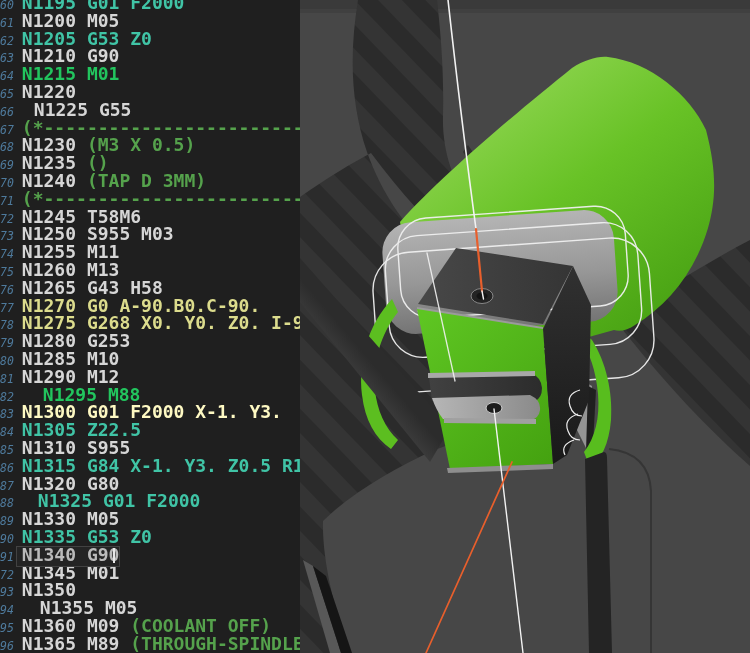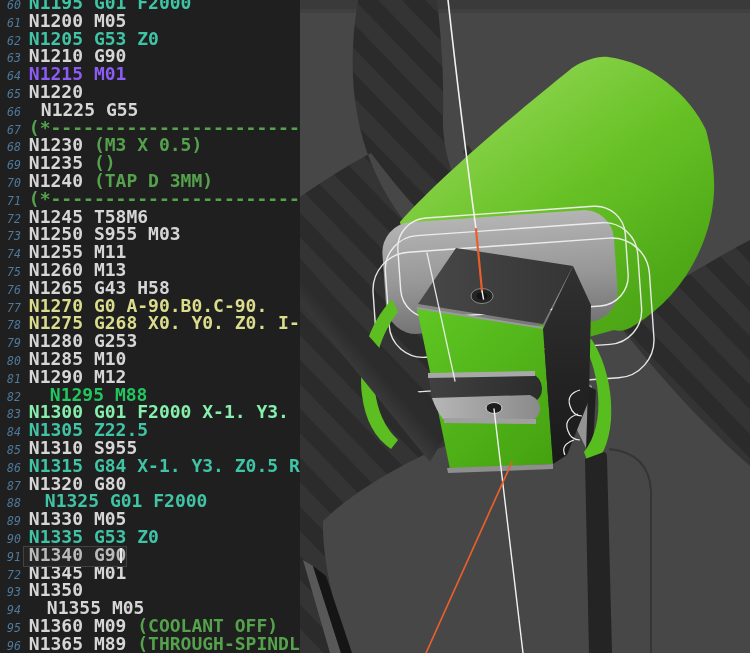--- a/index.html
+++ b/index.html
@@ -1,19 +1,19 @@
 <!DOCTYPE html>
 <html><head>
 <meta charset="utf-8">
 <style>
   html,body{margin:0;padding:0;background:#111;}
   .stage{position:relative;width:750px;height:653px;overflow:hidden;background:#1f1f1f;
          font-family:"DejaVu Sans Mono",monospace;}
   
-  .editor{position:absolute;left:7px;top:0;width:300px;height:653px;overflow:hidden;background:#1f1f1f;}
+  .editor{position:absolute;left:0;top:0;width:300px;height:653px;overflow:hidden;background:#1f1f1f;}
   .rows{position:absolute;left:0;top:0;width:340px;}
   .ln{height:17.8px;display:flex;align-items:baseline;white-space:pre;line-height:17.8px;}
   .ln:first-child{margin-top:-6px;}
   .g{flex:0 0 11px;text-align:right;font-style:italic;font-size:11.5px;color:#4e7a9c;}
   .c{padding-left:8px;font-size:18px;font-weight:bold;letter-spacing:0;}
   .cur-frame{position:absolute;left:16px;top:545.5px;width:102px;height:19px;
              border:1px solid #424242;background:rgba(60,60,60,0.18);pointer-events:none;}
   .caret{position:absolute;left:113px;top:548px;width:2px;height:15px;background:#e8e8e8;}
   
   .view3d{position:absolute;left:300px;top:0;width:450px;height:653px;}
@@ -22,40 +22,40 @@
 <body>
 
 <div class="stage">
 
   <div class="editor">
     <div class="rows">
         <div class="ln"><span class="g">60</span><span class="c"><span style="color: rgb(64, 196, 166);">N1195 G01 F2000</span></span></div>
         <div class="ln"><span class="g">61</span><span class="c"><span style="color: rgb(214, 214, 214);">N1200 M05</span></span></div>
         <div class="ln"><span class="g">62</span><span class="c"><span style="color: rgb(64, 196, 166);">N1205 G53 Z0</span></span></div>
         <div class="ln"><span class="g">63</span><span class="c"><span style="color: rgb(214, 214, 214);">N1210 G90</span></span></div>
-        <div class="ln"><span class="g">64</span><span class="c"><span style="color: #8b5cf6;">N1215 M01</span></span></div>
+        <div class="ln"><span class="g">64</span><span class="c"><span style="color: #22c55e;">N1215 M01</span></span></div>
         <div class="ln"><span class="g">65</span><span class="c"><span style="color: rgb(214, 214, 214);">N1220</span></span></div>
         <div class="ln"><span class="g">66</span><span class="c"><span style="color: rgb(214, 214, 214); padding-left: 12px;">N1225 G55</span></span></div>
         <div class="ln"><span class="g">67</span><span class="c"><span style="color: rgb(85, 162, 76);">(*------------------------------</span></span></div>
         <div class="ln"><span class="g">68</span><span class="c"><span style="color: rgb(214, 214, 214);">N1230 </span><span style="color: rgb(85, 162, 76);">(M3 X 0.5)</span></span></div>
         <div class="ln"><span class="g">69</span><span class="c"><span style="color: rgb(214, 214, 214); margin-top: 35px;">N1235 </span><span style="color: rgb(85, 162, 76);">()</span></span></div>
         <div class="ln"><span class="g">70</span><span class="c"><span style="color: rgb(214, 214, 214);">N1240 </span><span style="color: rgb(85, 162, 76);">(TAP D 3MM)</span></span></div>
         <div class="ln"><span class="g">71</span><span class="c"><span style="color: rgb(85, 162, 76);">(*------------------------------</span></span></div>
         <div class="ln"><span class="g">72</span><span class="c"><span style="color: rgb(214, 214, 214);">N1245 T58M6</span></span></div>
         <div class="ln"><span class="g">73</span><span class="c"><span style="color: rgb(214, 214, 214);">N1250 S955 M03</span></span></div>
         <div class="ln"><span class="g">74</span><span class="c"><span style="color: rgb(214, 214, 214);">N1255 M11</span></span></div>
         <div class="ln"><span class="g">75</span><span class="c"><span style="color: rgb(214, 214, 214);">N1260 M13</span></span></div>
         <div class="ln"><span class="g">76</span><span class="c"><span style="color: rgb(214, 214, 214);">N1265 G43 H58</span></span></div>
         <div class="ln"><span class="g">77</span><span class="c"><span style="color: rgb(220, 220, 141);">N1270 G0 A-90.B0.C-90.</span></span></div>
         <div class="ln"><span class="g">78</span><span class="c"><span style="color: rgb(220, 220, 141);">N1275 G268 X0. Y0. Z0. I-90.</span></span></div>
         <div class="ln"><span class="g">79</span><span class="c"><span style="color: rgb(214, 214, 214);">N1280 G253</span></span></div>
         <div class="ln"><span class="g">80</span><span class="c"><span style="color: rgb(214, 214, 214);">N1285 M10</span></span></div>
         <div class="ln"><span class="g">81</span><span class="c"><span style="color: rgb(214, 214, 214);">N1290 M12</span></span></div>
         <div class="ln"><span class="g">82</span><span class="c"><span style="color: #22c55e; padding-left: 21px;">N1295 M88</span></span></div>
-        <div class="ln"><span class="g">83</span><span class="c"><span style="color: #86efac;">N1300 G01 F2000 X-1. Y3.</span></span></div>
+        <div class="ln"><span class="g">83</span><span class="c"><span style="color: #fef9c3;">N1300 G01 F2000 X-1. Y3.</span></span></div>
         <div class="ln"><span class="g">84</span><span class="c"><span style="color: rgb(64, 196, 166);">N1305 Z22.5</span></span></div>
         <div class="ln"><span class="g">85</span><span class="c"><span style="color: rgb(214, 214, 214);">N1310 S955</span></span></div>
         <div class="ln"><span class="g">86</span><span class="c"><span style="color: rgb(64, 196, 166);">N1315 G84 X-1. Y3. Z0.5 R14.</span></span></div>
         <div class="ln"><span class="g">87</span><span class="c"><span style="color: rgb(214, 214, 214);">N1320 G80</span></span></div>
         <div class="ln"><span class="g">88</span><span class="c"><span style="color: rgb(64, 196, 166); padding-left: 16px;">N1325 G01 F2000</span></span></div>
         <div class="ln"><span class="g">89</span><span class="c"><span style="color: rgb(214, 214, 214);">N1330 M05</span></span></div>
         <div class="ln"><span class="g">90</span><span class="c"><span style="color: rgb(64, 196, 166);">N1335 G53 Z0</span></span></div>
         <div class="ln"><span class="g">91</span><span class="c"><span style="color: rgb(214, 214, 214);">N1340 G90</span></span></div>
         <div class="ln"><span class="g">72</span><span class="c"><span style="color: rgb(214, 214, 214);">N1345 M01</span></span></div>
         <div class="ln"><span class="g">93</span><span class="c"><span style="color: rgb(214, 214, 214);">N1350</span></span></div>

